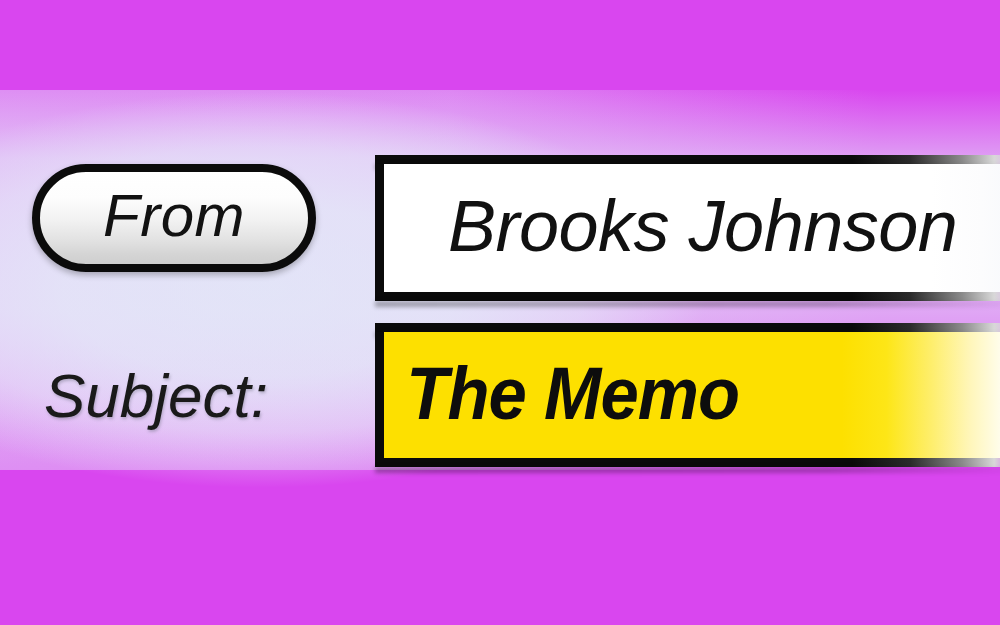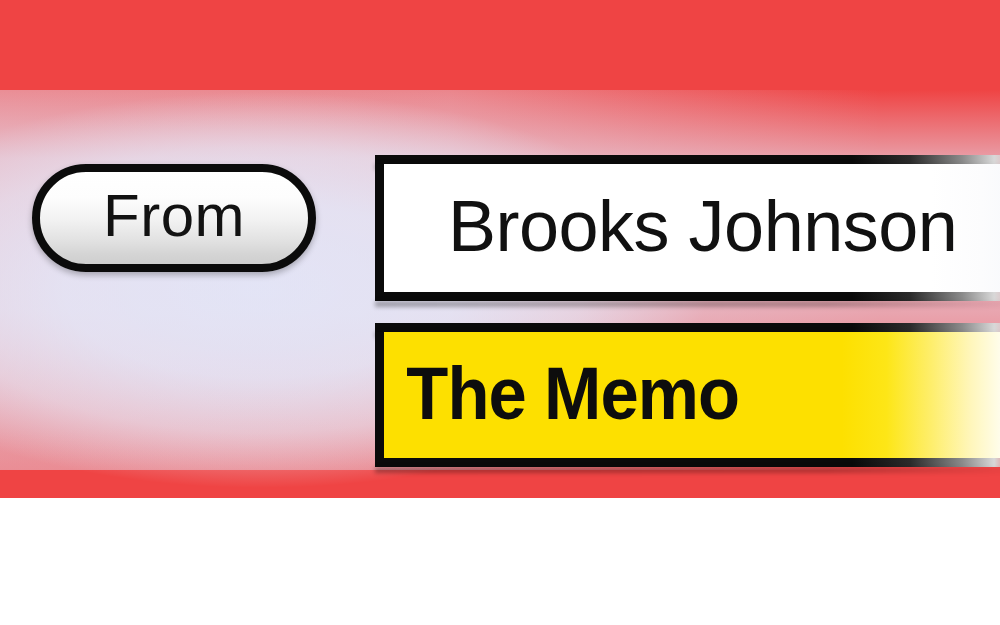--- a/index.html
+++ b/index.html
@@ -11,23 +11,24 @@
     width: 1000px;
     height: 625px;
     overflow: hidden;
     font-family: "Liberation Sans", sans-serif;
     background: #ffffff;
   }
 
   #stage {
     position: relative;
     width: 1000px;
-    height: 498px;
-    background: #ef4444;
+    height: 625px;
+    background: #d946ef;
     overflow: hidden;
+    font-style: italic;
   }
 
   
   .bg-wash {
     position: absolute;
     left: -40px;
     top: 40px;
     width: 1040px;
     height: 470px;
     background:
@@ -215,20 +216,21 @@
   </div>
 
   <div class="field-box" id="from-field">
     <div class="rule"></div>
     <div class="body">
       <span class="value">Brooks Johnson</span>
     </div>
     <div class="rule"></div>
   </div>
 
+  <div class="subject-label">Subject:</div>
 
   <div class="field-box" id="subject-field">
     <div class="rule"></div>
     <div class="body">
       <span class="value">The Memo</span>
     </div>
     <div class="rule"></div>
   </div>
 
 </div>

